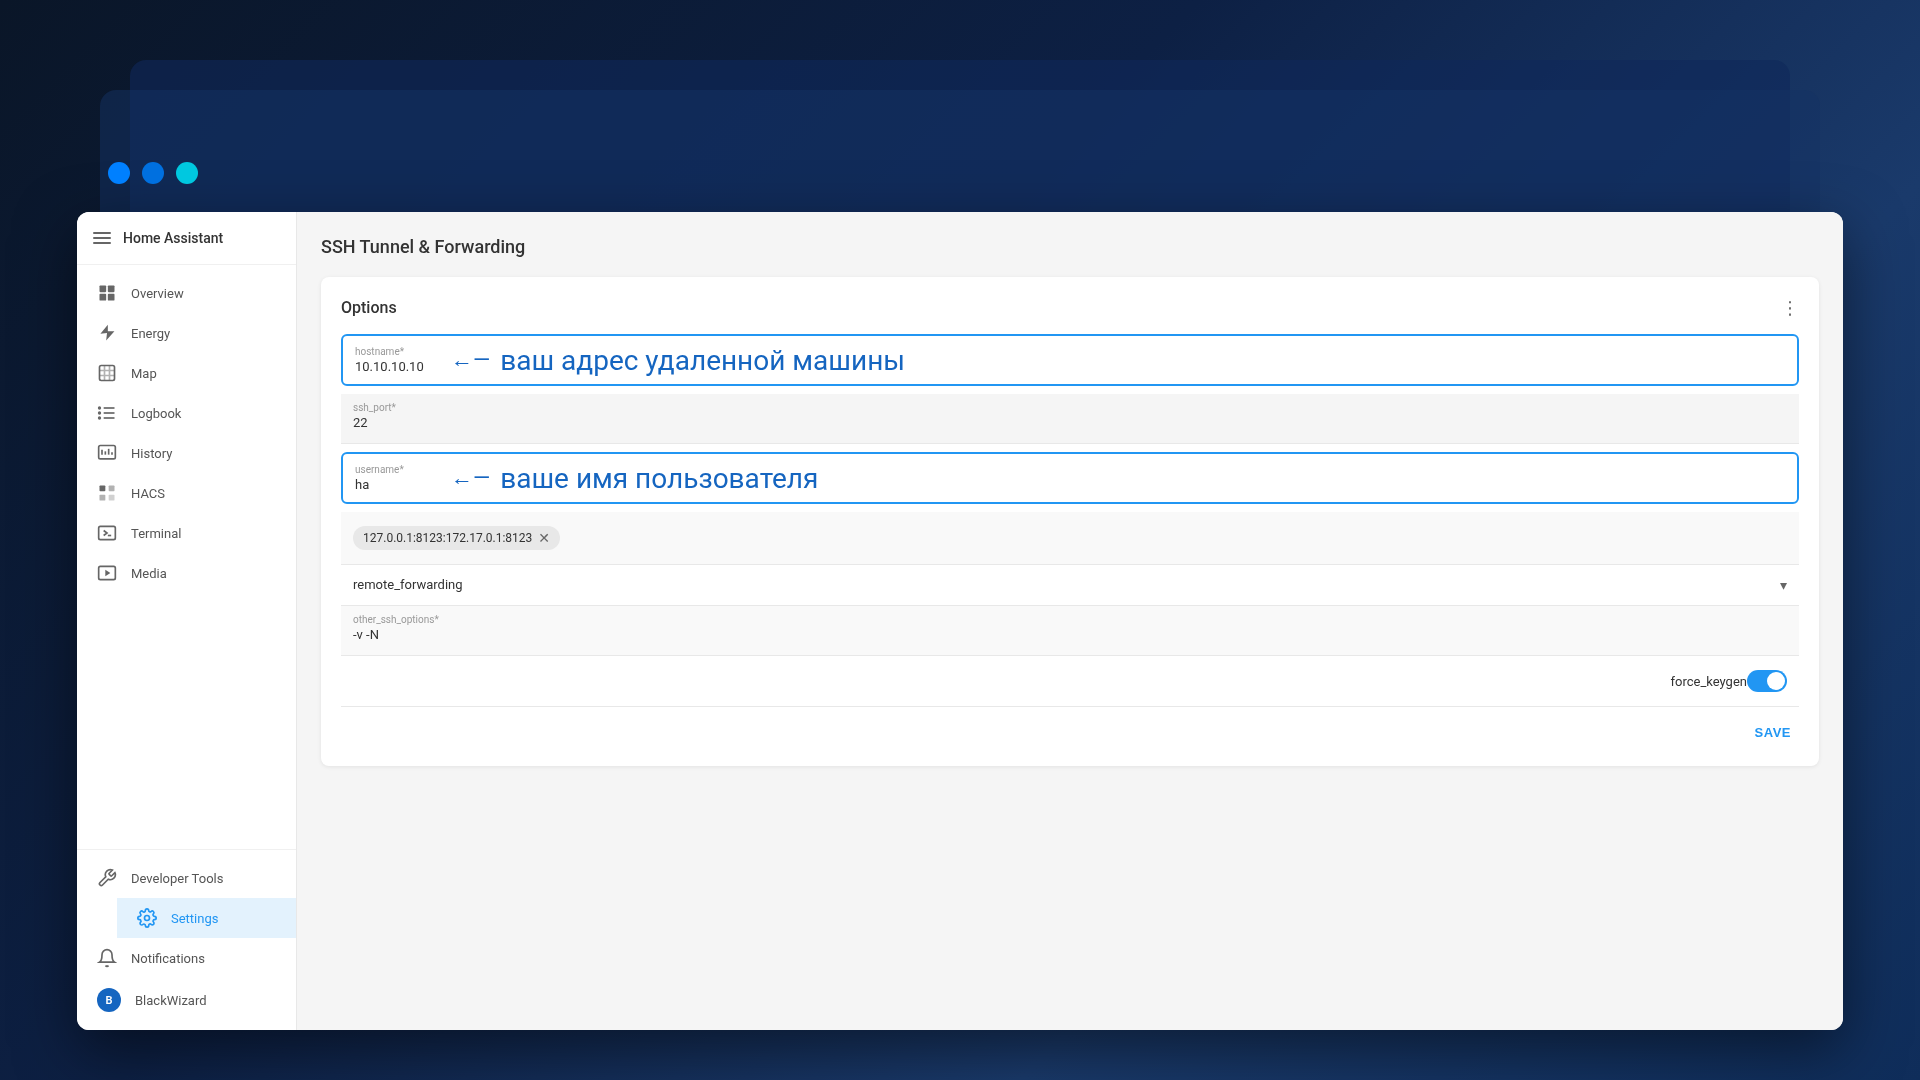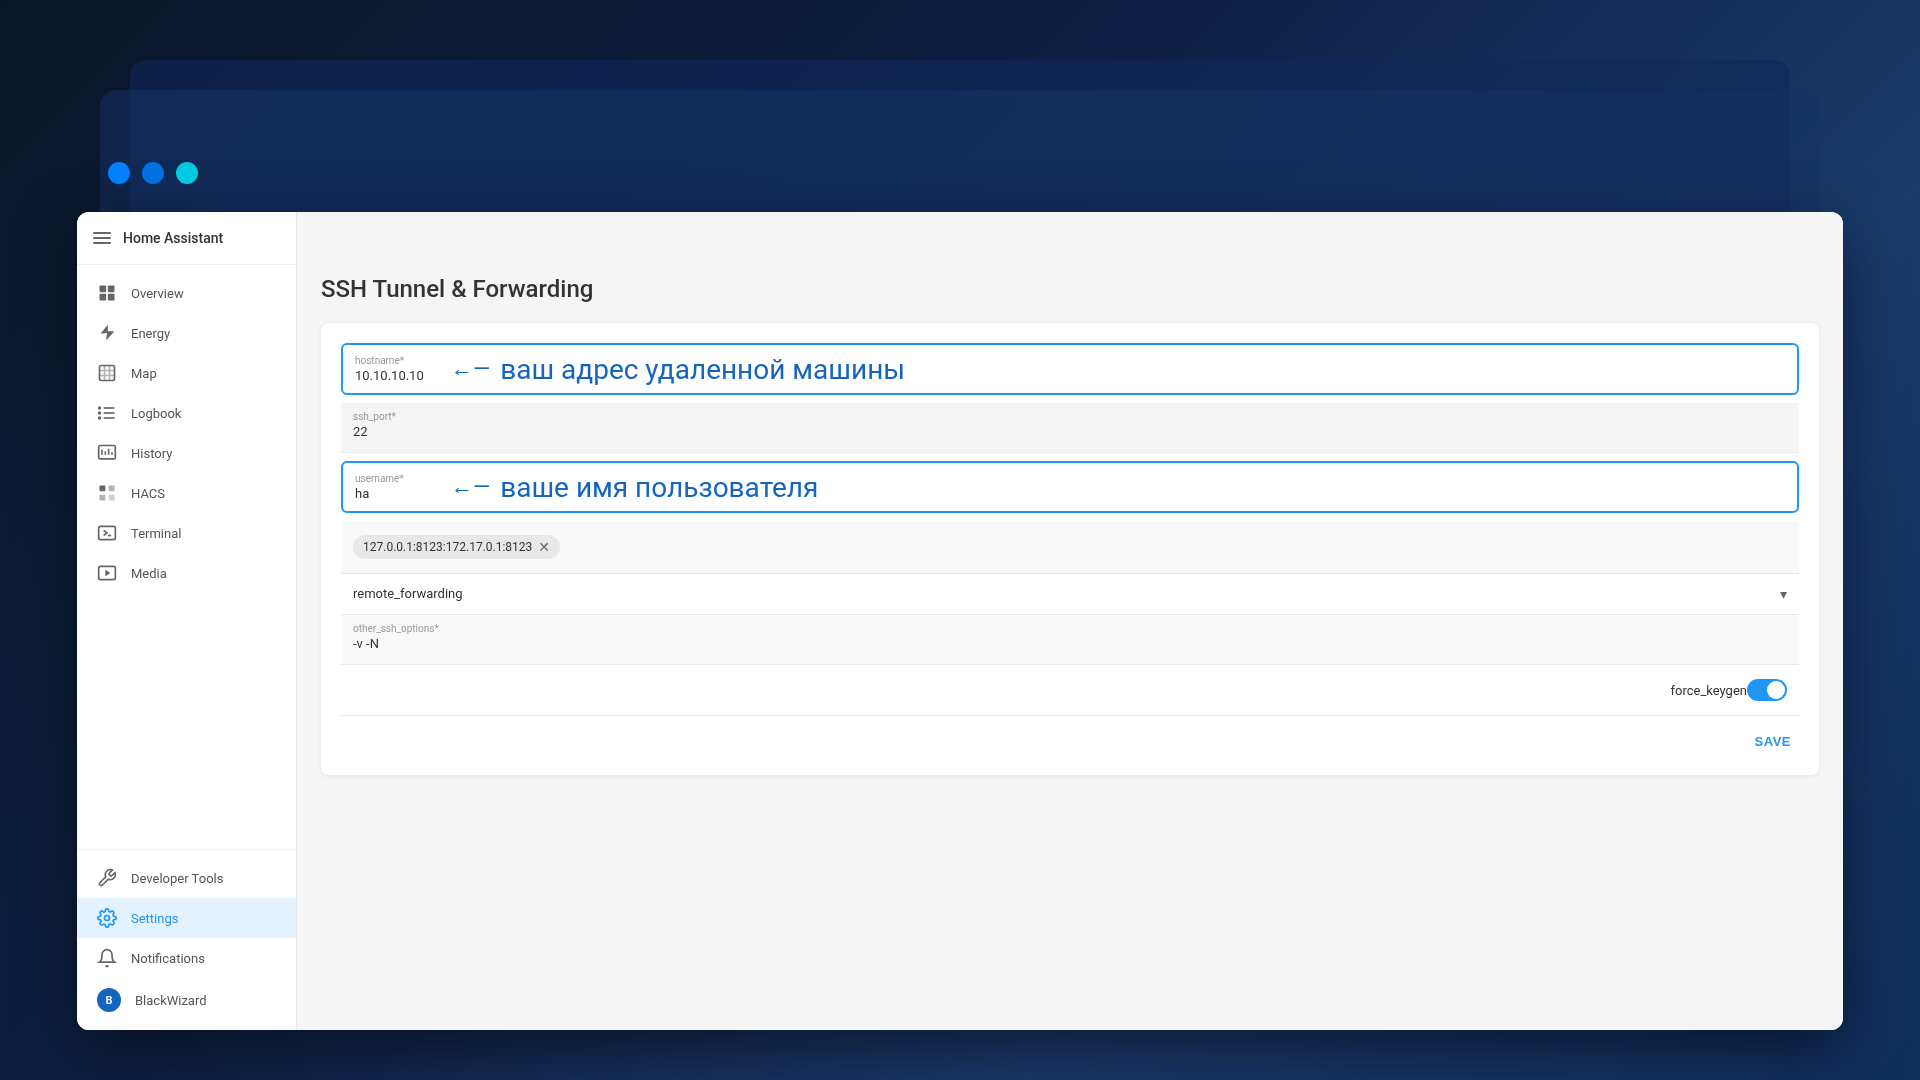--- a/index.html
+++ b/index.html
@@ -116,20 +116,21 @@
       padding: 10px 20px;
       cursor: pointer;
       color: #555;
       font-size: 13px;
       transition: background 0.15s;
       border-radius: 0;
     }
     .nav-item.active {
       background: #e3f2fd;
       color: #2196f3;
+      margin-left: 40px;
     }
     .nav-item .nav-icon {
       width: 20px;
       height: 20px;
       display: flex;
       align-items: center;
       justify-content: center;
       flex-shrink: 0;
     }
 
@@ -188,25 +189,24 @@
     }
 
     
     .content-area {
       flex: 1;
       padding: 24px;
       overflow-y: auto;
     }
 
     .page-title {
-      font-size: 24px;
+      font-size: 18px;
       font-weight: 500;
       color: #333;
       margin-bottom: 20px;
-      margin-top: 39px;
     }
 
     
     .options-card {
       background: #fff;
       border-radius: 8px;
       padding: 20px;
       box-shadow: 0 1px 4px rgba(0,0,0,0.08);
     }
 
@@ -508,20 +508,24 @@
     </div>
   </div>
 
   <div class="main-content">
 
 
     <div class="content-area">
       <h1 class="page-title">SSH Tunnel &amp; Forwarding</h1>
 
       <div class="options-card">
+        <div class="options-header">
+          <span class="options-title">Options</span>
+          <span class="more-btn">⋮</span>
+        </div>
 
         <div class="highlighted-row">
           <div class="field-inner-block">
             <div class="field-label">hostname*</div>
             <div class="field-value">10.10.10.10</div>
           </div>
           <div class="annotation-side">
             <span style="font-size:22px;color:#1565c0;">←—</span>
             <span class="annotation-text">ваш адрес удаленной машины</span>
           </div>

